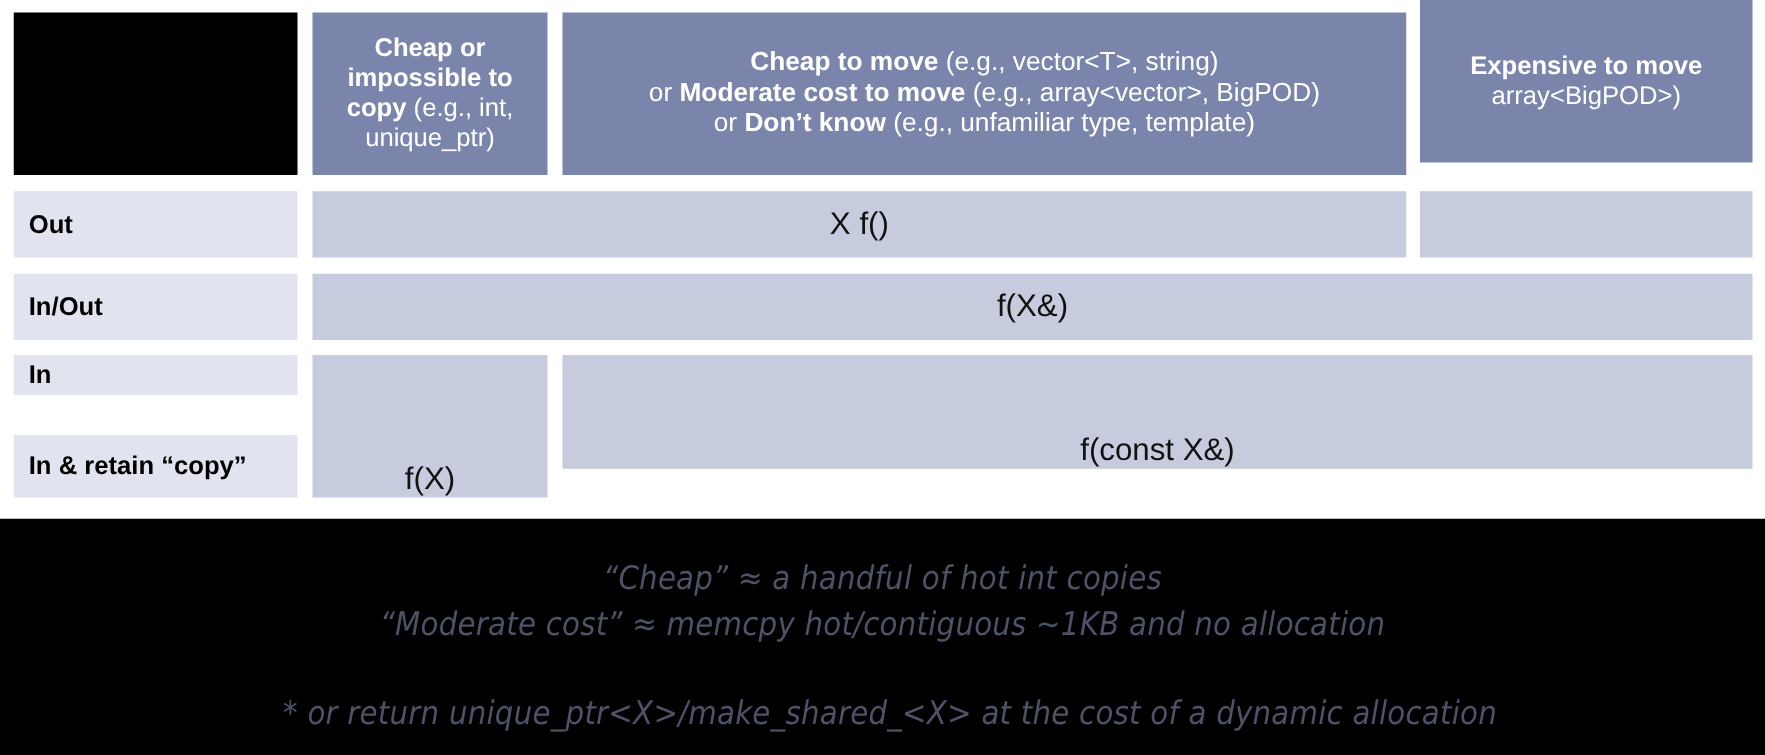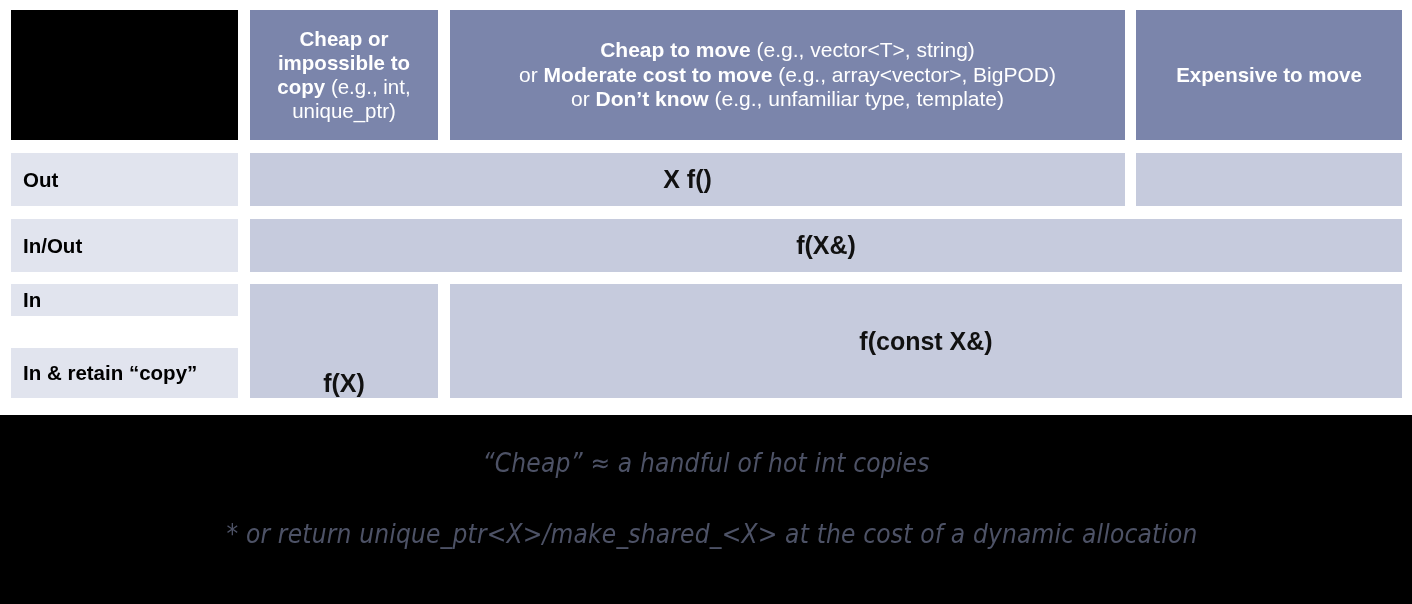--- a/index.html
+++ b/index.html
@@ -48,21 +48,21 @@
     font-size:20.5px;
     display:flex;align-items:center;
     padding-left:12px;
   }
 
   .data{
     background:#c6cbdd;
     color:#111111;
     font-size:25px;
     display:flex;align-items:center;justify-content:center;
-    font-weight:bold;
+    font-weight:normal;
   }
   .data.blank{}
 
   
   #notes{
     position:absolute;left:0;top:415px;width:1412px;height:189px;
     display:flex;flex-direction:column;align-items:center;
     justify-content:flex-start;
     padding-top:30px;
     box-sizing:border-box;
@@ -96,23 +96,24 @@
   </div>
 
   <div class="cell hdr hdr-wide" style="left:450px;top:10px;width:675px;height:130px;">
     <div>
       <span class="t"><b>Cheap to move</b><span> (e.g., vector&lt;T&gt;, string)</span></span>
       <span class="t"><span>or </span><b>Moderate cost to move</b><span> (e.g., array&lt;vector&gt;, BigPOD)</span></span>
       <span class="t"><span>or </span><b>Don’t know</b><span> (e.g., unfamiliar type, template)</span></span>
     </div>
   </div>
 
-  <div class="cell hdr hdr-narrow" style="left:1136px;top:10px;width:266px;height:130px;">
+  <div class="cell hdr hdr-narrow" style="left:1136px;top:0;width:266px;height:130px;">
     <div>
       <span class="t"><b>Expensive to move</b></span>
+      <span class="t"><span>array&lt;BigPOD&gt;)</span></span>
     </div>
   </div>
 
   <div class="cell rowlabel" style="left:11px;top:153px;width:227px;height:53px;">
     <span>Out</span>
   </div>
   <div class="cell data" style="left:250px;top:153px;width:875px;height:53px;">
     <span>X f()</span>
   </div>
   <div class="cell data blank" style="left:1136px;top:153px;width:266px;height:53px;"></div>
@@ -128,24 +129,25 @@
     <span>In</span>
   </div>
 
   <div class="cell rowlabel" style="left:11px;top:348px;width:227px;height:50px;">
     <span>In &amp; retain “copy”</span>
   </div>
 
   <div class="cell data" style="left:250px;top:284px;width:188px;height:114px;align-items:flex-end;">
     <span>f(X)</span>
   </div>
-  <div class="cell data" style="left:450px;top:284px;width:952px;height:114px;">
+  <div class="cell data" style="left:450px;top:284px;width:952px;height:91px;align-items:flex-end;">
     <span>f(const X&amp;)</span>
   </div>
 
 </div>
 
 <div id="footer-band"></div>
 
 <div id="notes">
   <div class="note">“Cheap”  ≈ a handful of hot int copies</div>
+  <div class="note">“Moderate cost”  ≈ memcpy hot/contiguous ~1KB and no allocation</div>
   <div class="note gap">* or return unique_ptr&lt;X&gt;/make_shared_&lt;X&gt; at the cost of a dynamic allocation</div>
 </div>
 
 </body></html>

